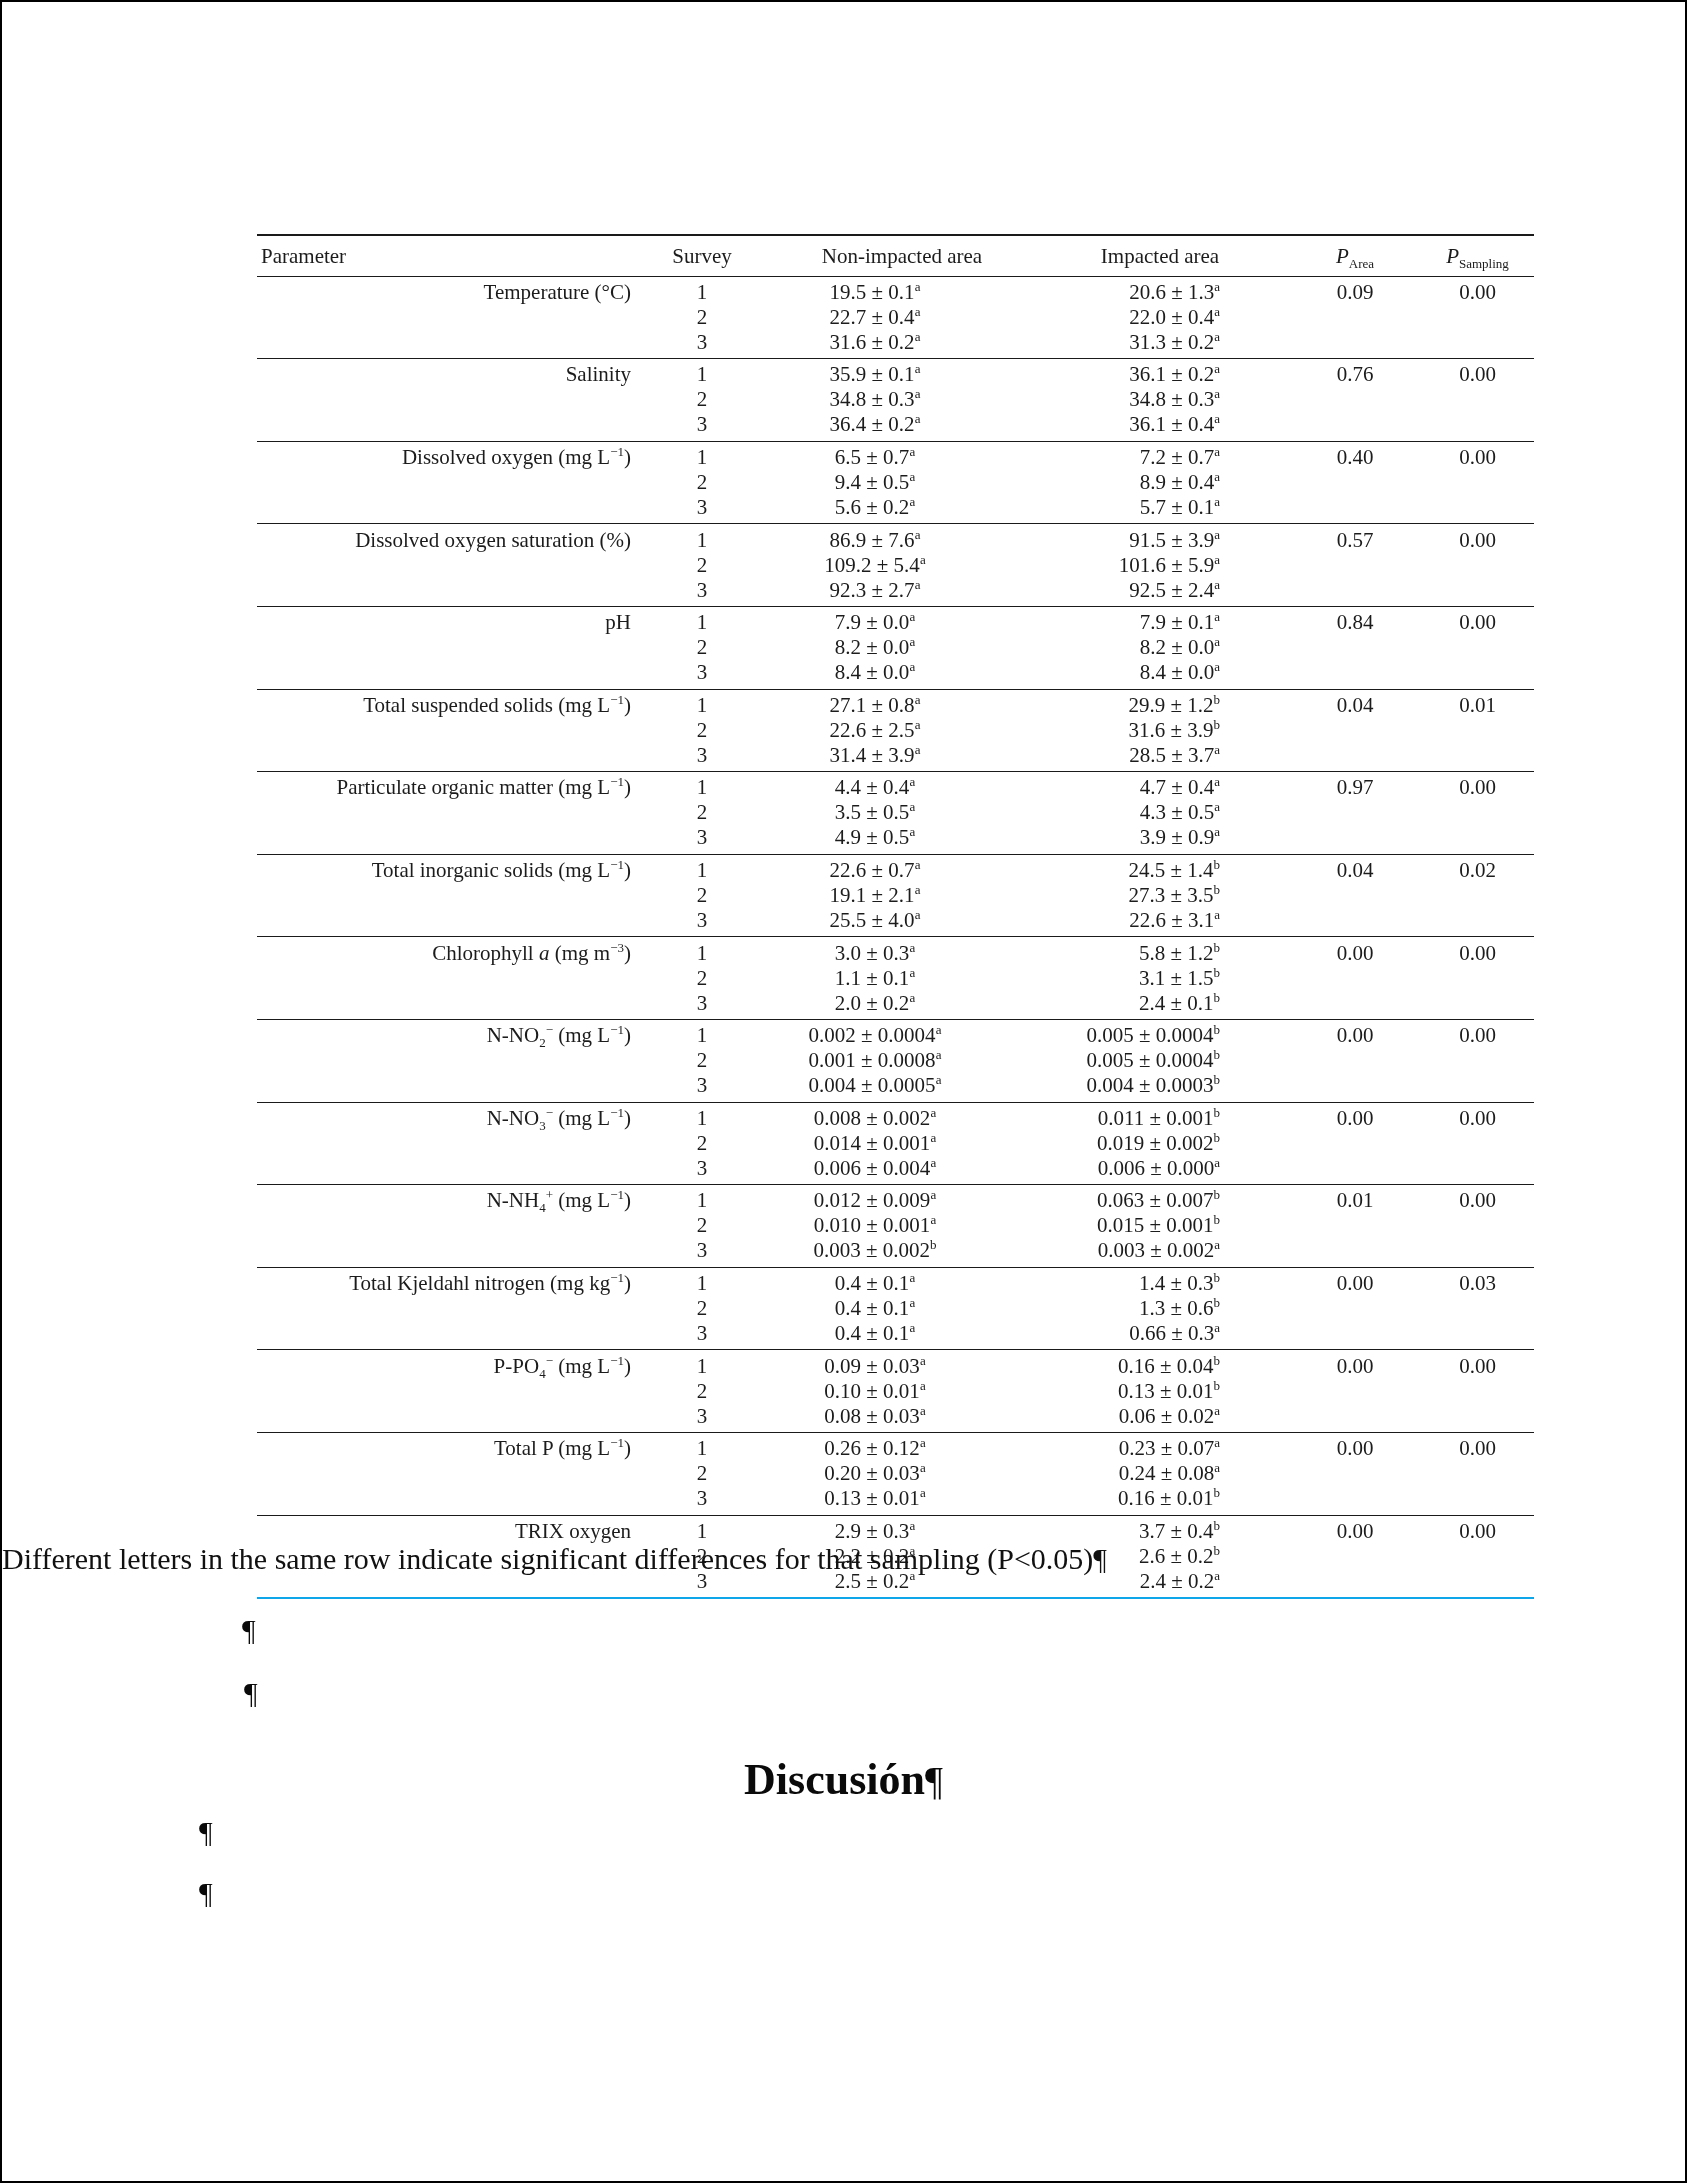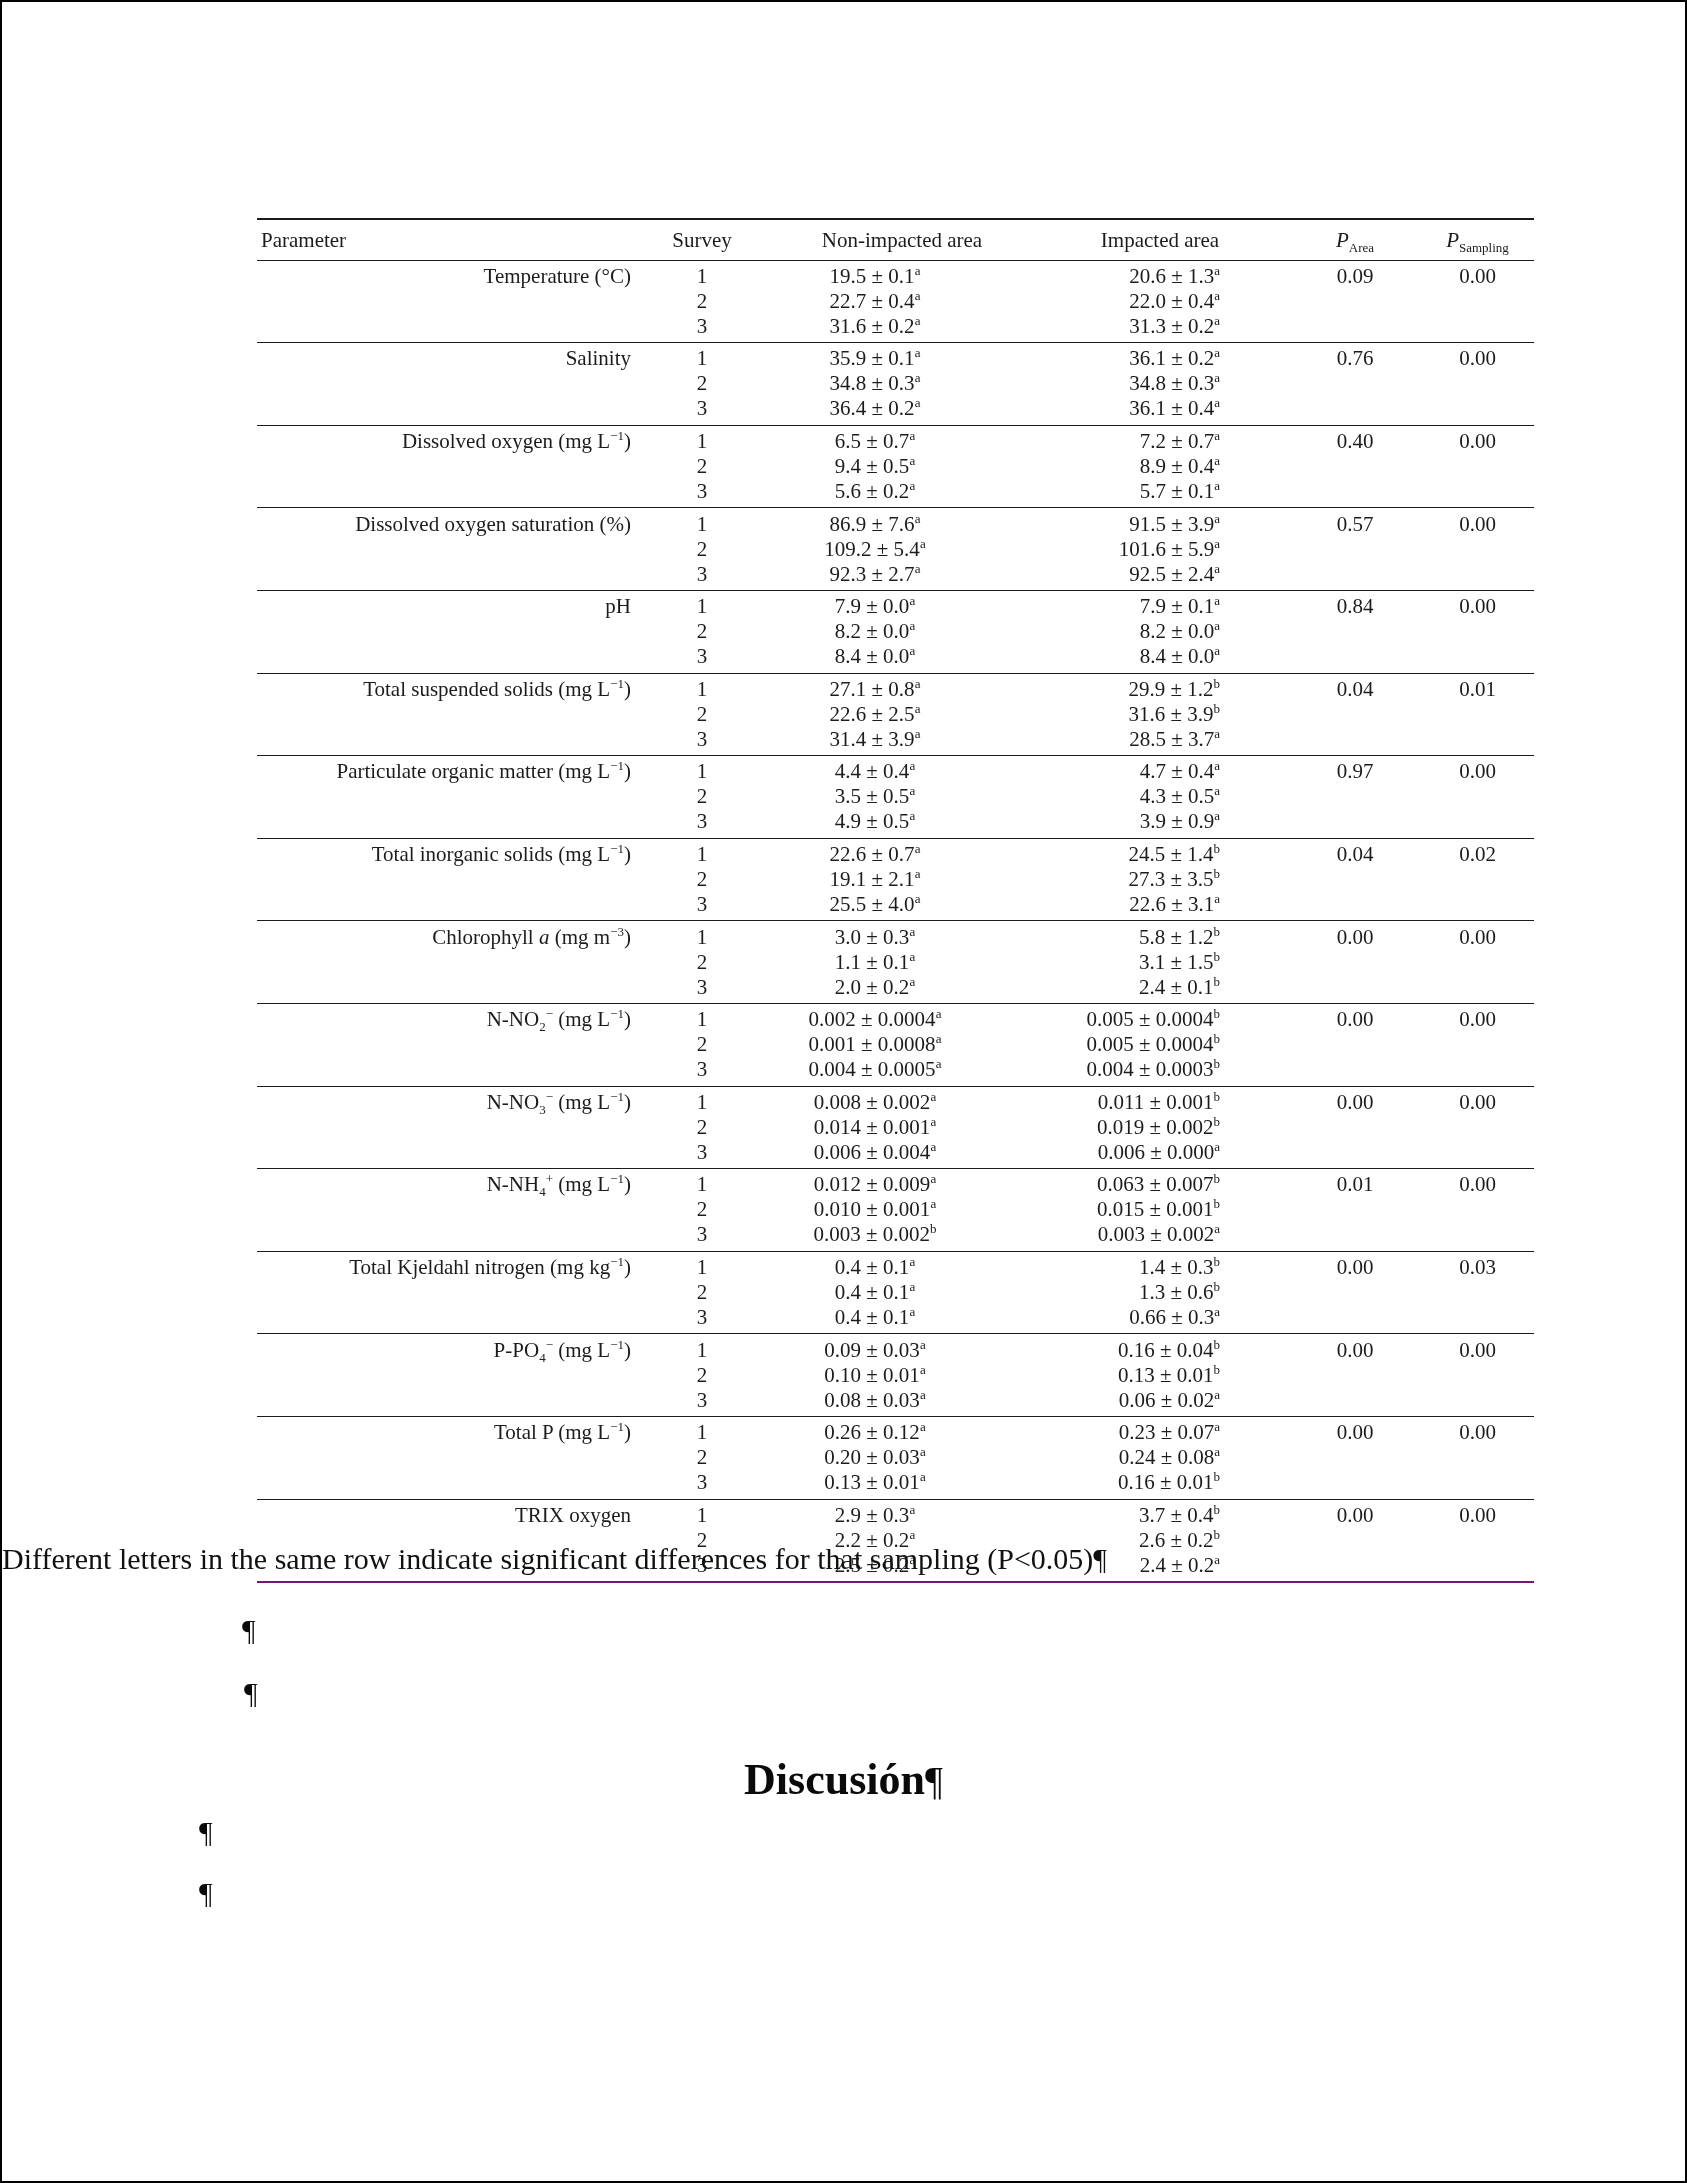--- a/index.html
+++ b/index.html
@@ -13,28 +13,28 @@
     position:relative;
     font-family:"Liberation Serif", serif;
     color:#141414;
     overflow:hidden;
   }
 
   
   .datatable {
     position:absolute;
     left:255px;
-    top:216px;
+    top:232px;
     width:1274px;
     border-collapse:collapse;
     table-layout:fixed;
     font-size:21px;
     color:#1c1c1c;
     border-top:2px solid #1a1a1a;
-    border-bottom:2px solid #701a75;
+    border-bottom:2px solid #0ea5e9;
   }
   .datatable th {
     font-weight:normal;
     text-align:center;
     padding:8px 0 6.6px;
     border-bottom:1.3px solid #1a1a1a;
   }
   th.col-parameter   { width:370px; text-align:left; padding-left:4px; }
   th.col-survey      { width:142px;margin-top:8px; }
   th.col-non_impacted{ width:258px;margin-top:12px; }

